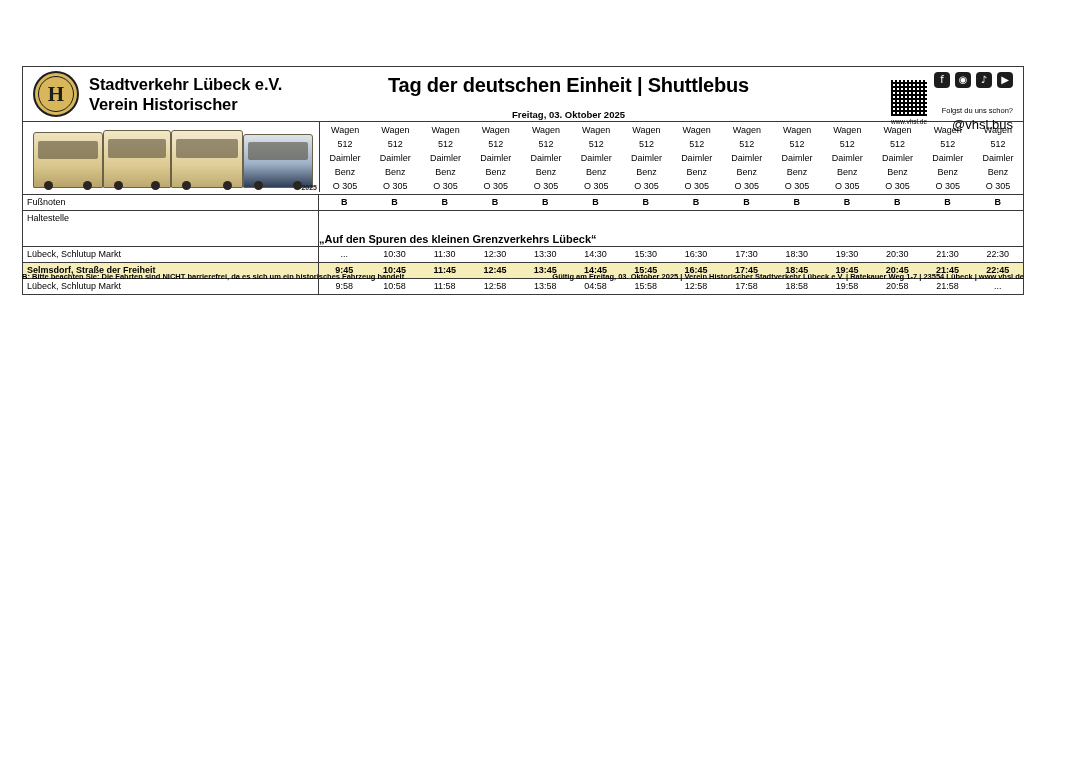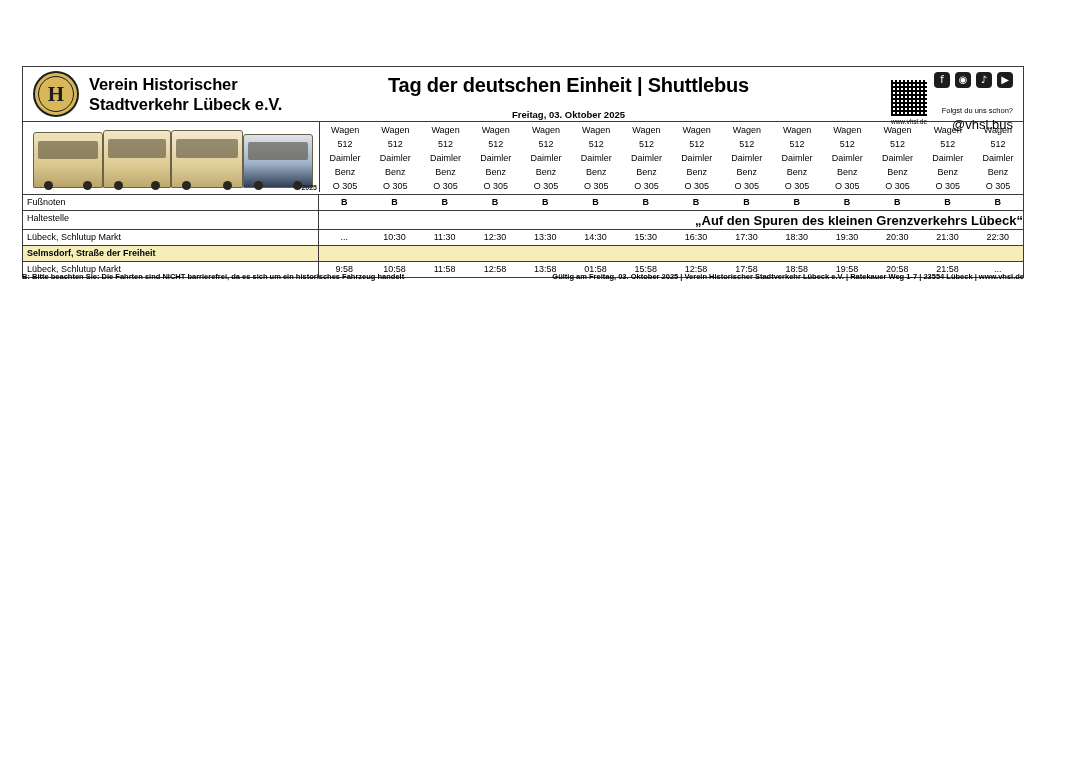--- a/index.html
+++ b/index.html
@@ -205,24 +205,25 @@
   .cell {
     flex: 1 1 0;
     text-align: center;
     font-size: 9px;
     padding: 2px 0 1px;
     box-sizing: border-box;
   }
   .row-note .cell { font-weight: bold; }
   .row-banner .banner {
     flex: 1 1 auto;
-    text-align: right;
-    font-size: 13px;
+    text-align: left;
+    font-size: 11px;
     font-weight: bold;
     padding: 2px 0 1px;
+    margin-top: 20px;
   }
   .row-hl { background: #f6eeb9; }
   .row-hl .rowlabel, .row-hl .cell { font-weight: bold; }
 
   
   .footer {
     position: absolute;
     left: 22px;
     top: 272px;
     width: 1002px;
@@ -237,22 +238,22 @@
 
 <div class="sheet">
 
   <div class="header">
     <div class="brand">
       <div class="brand-logo">
         <div class="ring"></div>
         <div class="hh">H</div>
       </div>
       <div class="brand-text">
+        <div>Stadtverkehr Lübeck e.V.</div>
         <div>Verein Historischer</div>
-        <div>Stadtverkehr Lübeck e.V.</div>
       </div>
     </div>
 
     <div class="title-block">
       <div class="title-main">Tag der deutschen Einheit | Shuttlebus</div>
       <div class="title-sub">Freitag, 03. Oktober 2025</div>
     </div>
 
     <div class="social">
       <div class="social-row">
@@ -438,30 +439,46 @@
           <div class="cell">17:30</div>
           <div class="cell">18:30</div>
           <div class="cell">19:30</div>
           <div class="cell">20:30</div>
           <div class="cell">21:30</div>
           <div class="cell">22:30</div>
         </div>
       </div>
       <div class="row row-hl">
         <div class="rowlabel">Selmsdorf, Straße der Freiheit</div>
+        <div class="cells">
+          <div class="cell">9:45</div>
+          <div class="cell">10:45</div>
+          <div class="cell">11:45</div>
+          <div class="cell">12:45</div>
+          <div class="cell">13:45</div>
+          <div class="cell">14:45</div>
+          <div class="cell">15:45</div>
+          <div class="cell">16:45</div>
+          <div class="cell">17:45</div>
+          <div class="cell">18:45</div>
+          <div class="cell">19:45</div>
+          <div class="cell">20:45</div>
+          <div class="cell">21:45</div>
+          <div class="cell">22:45</div>
+        </div>
       </div>
       <div class="row">
         <div class="rowlabel">Lübeck, Schlutup Markt</div>
         <div class="cells">
           <div class="cell">9:58</div>
           <div class="cell">10:58</div>
           <div class="cell">11:58</div>
           <div class="cell">12:58</div>
           <div class="cell">13:58</div>
-          <div class="cell">01:58</div>
+          <div class="cell">04:58</div>
           <div class="cell">15:58</div>
           <div class="cell">12:58</div>
           <div class="cell">17:58</div>
           <div class="cell">18:58</div>
           <div class="cell">19:58</div>
           <div class="cell">20:58</div>
           <div class="cell">21:58</div>
           <div class="cell">...</div>
         </div>
       </div>

